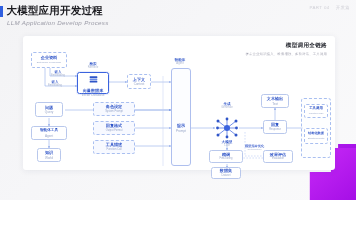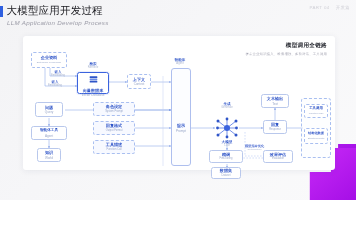--- a/index.html
+++ b/index.html
@@ -36,21 +36,21 @@
   }
 
   
   .header { position: absolute; left: 0; top: 4px; z-index: 6; }
   .title-row { display: flex; align-items: flex-start; gap: 4px; }
   .title-bar {
     width: 2.5px; height: 11px; background: #2f5fe0; margin-top: 1.5px;
     flex: 0 0 auto;
   }
   .title-main {
-    font-size: 10.5px; font-weight: normal; color: #1b1b20;
+    font-size: 10.5px; font-weight: bold; color: #1b1b20;
     letter-spacing: 0.2px; line-height: 12px; white-space: nowrap; text-align: center;
   }
   .title-sub {
     font-size: 6.2px; color: #9a9aa6; font-style: italic;
     margin-left: 7px; margin-top: 2.5px; letter-spacing: 0.3px;
     white-space: nowrap;
   }
 
   .hdr-right {
     position: absolute; right: 6px; top: 5px; z-index: 6;

